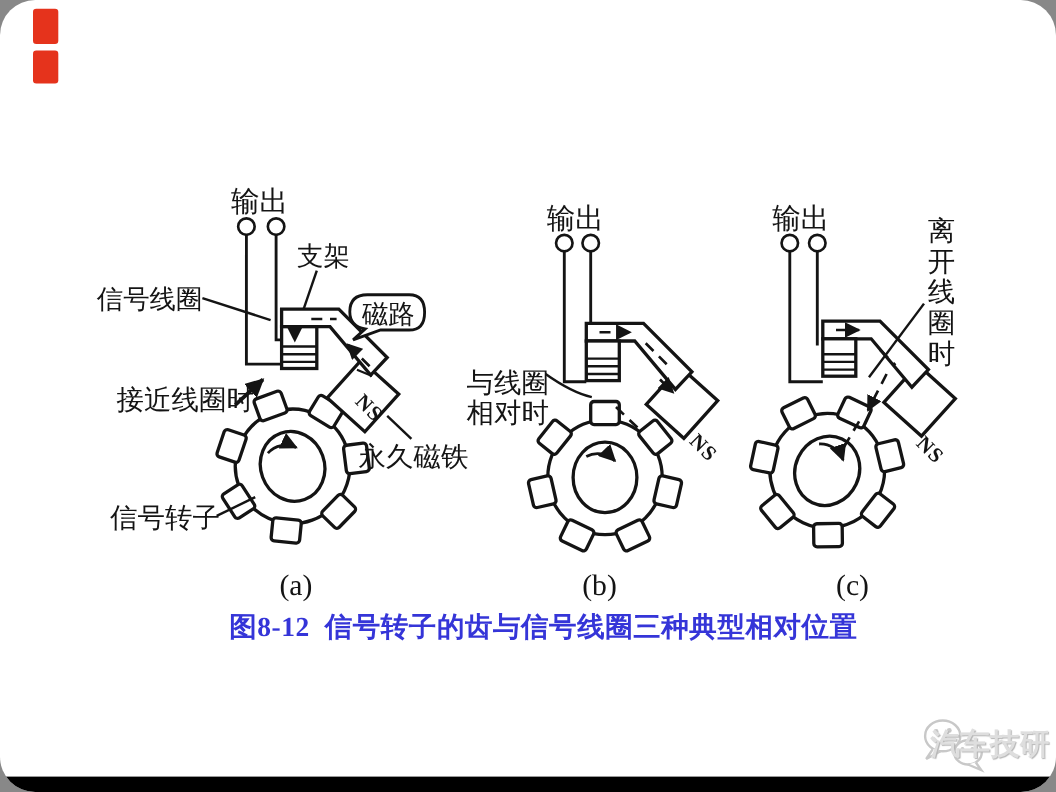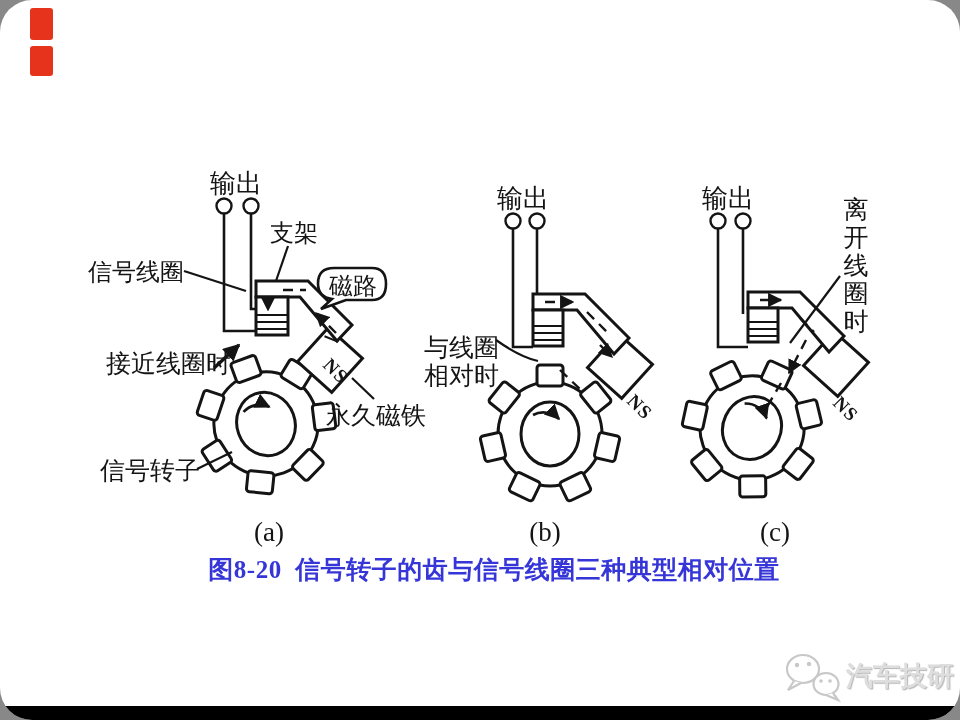--- a/index.html
+++ b/index.html
@@ -12,21 +12,21 @@
   #redmark1{top:8px;height:32px;}
   #redmark2{top:46px;height:30px;}
   
   #bottombar{position:absolute;left:0;top:706px;width:960px;height:14px;background:#000;}
   
   #caption{
     position:absolute;top:553px;left:494px;transform:translateX(-50%);
     font-size:25px;font-weight:bold;color:#3535d8;white-space:pre;letter-spacing:0.5px;
   }
   
-  #watermark{position:absolute;left:782px;top:648px;width:170px;height:56px;}
+  #watermark{position:absolute;left:782px;top:648px;width:170px;height:56px;text-align:center;}
   #wm-text{
     position:absolute;left:64px;top:10px;font-size:27px;font-weight:600;
     color:#dedede;text-shadow:1px 1px 1px #b5b5b5;white-space:nowrap;
     font-family:"Liberation Sans","DejaVu Sans",sans-serif;
   }
   
   .ln{fill:#ffffff;stroke:#141414;stroke-width:3;}
   .ln2{fill:none;stroke:#141414;stroke-width:2.6;}
   .wire{fill:none;stroke:#141414;stroke-width:2.6;}
   .dash{fill:none;stroke:#141414;stroke-width:2.4;stroke-dasharray:10 7;}
@@ -166,21 +166,21 @@
         <text class="lbl" x="856" y="246" text-anchor="middle">开</text>
         <text class="lbl" x="856" y="274" text-anchor="middle">线</text>
         <text class="lbl" x="856" y="302" text-anchor="middle">圈</text>
         <text class="lbl" x="856" y="330" text-anchor="middle">时</text>
       </g>
       <text class="lbl ns" x="832" y="404" transform="rotate(45 832 404)">NS</text>
       <text class="lbl sub" x="775" y="541" text-anchor="middle">(c)</text>
     </g>
   </svg>
 
-  <div id="caption">图8-20  信号转子的齿与信号线圈三种典型相对位置</div>
+  <div id="caption">图8-12  信号转子的齿与信号线圈三种典型相对位置</div>
 
   <div id="watermark">
     <svg width="62" height="56" viewBox="0 0 62 56">
       <ellipse cx="21" cy="21" rx="16" ry="14" class="wm"></ellipse>
       <path d="M12,33 L6,42 L19,35" class="wm"></path>
       <circle cx="15" cy="17" r="2.2" class="wmdot"></circle>
       <circle cx="27" cy="16" r="2.2" class="wmdot"></circle>
       <ellipse cx="44" cy="36" rx="12.5" ry="11" class="wm"></ellipse>
       <path d="M51,45 L56,52 L44,47" class="wm"></path>
       <circle cx="39" cy="33" r="1.8" class="wmdot"></circle>

